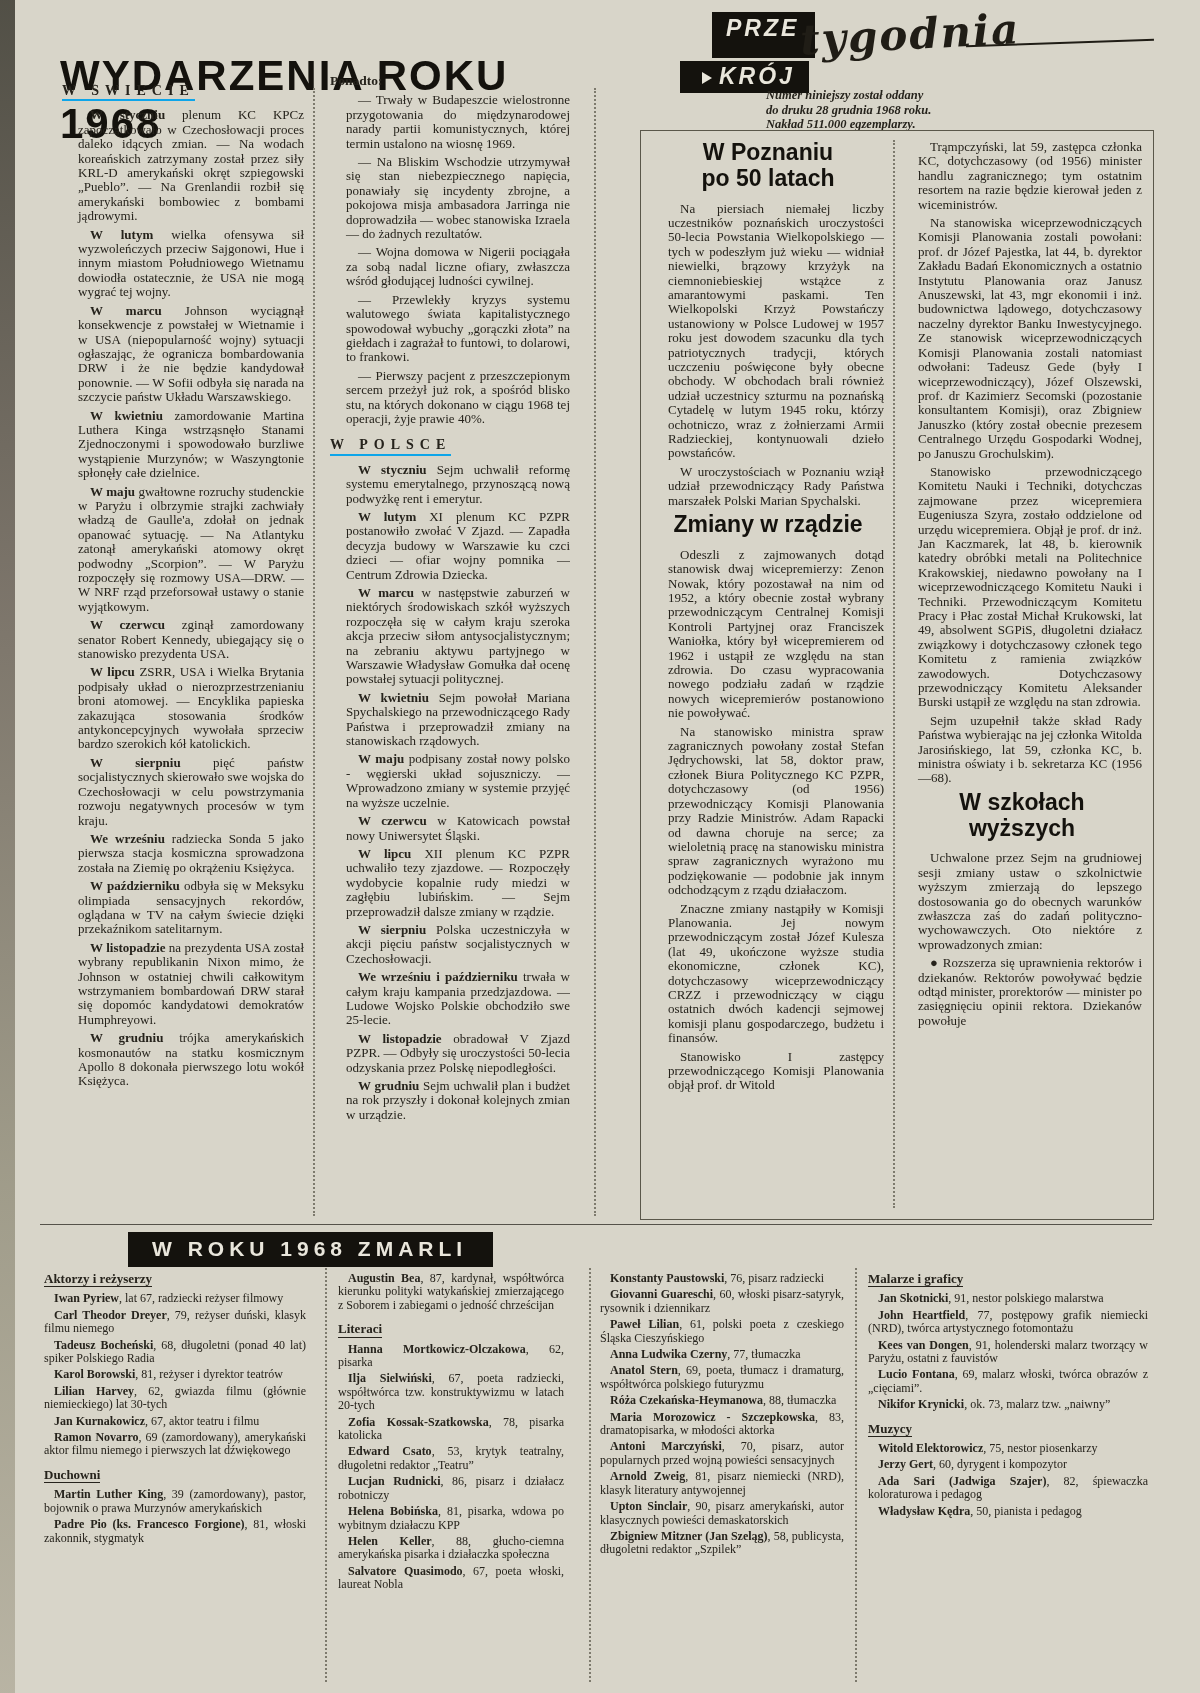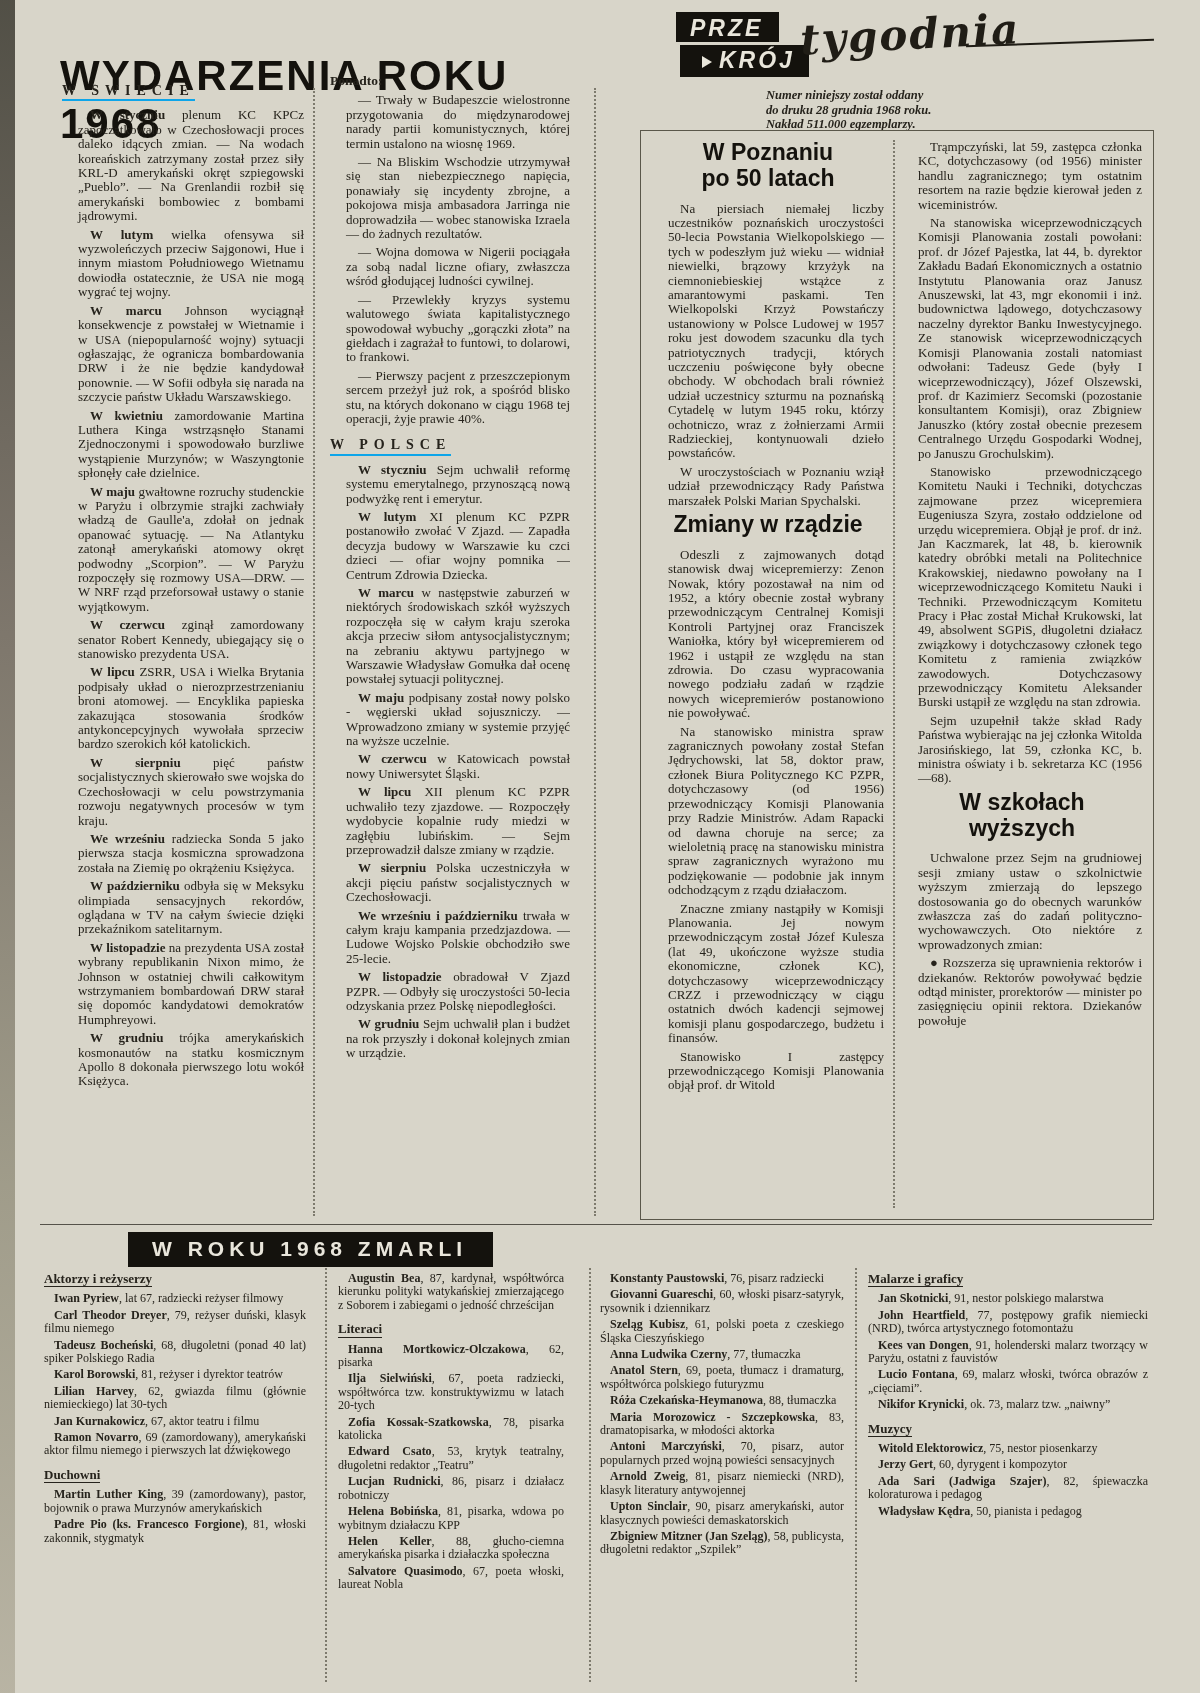--- a/index.html
+++ b/index.html
@@ -21,21 +21,21 @@
   .para .lead{font-weight:bold;}
   .bighead{font-family:"Liberation Sans",sans-serif;font-weight:bold;font-size:23px;
            line-height:1.12;text-align:center;white-space:pre-line;margin:0 0 10px 0;color:#14120d;}
   .vrule{position:absolute;width:0;border-left:2px dotted #7d7a6d;}
   .rightbox{position:absolute;left:640px;top:130px;width:512px;height:1088px;
             border:1px solid #5a574a;}
   
   .logo{position:absolute;left:676px;top:12px;}
   .logo-box{display:inline-block;background:#14120d;color:#e9e6db;
             font-family:"Liberation Sans",sans-serif;font-weight:bold;font-style:italic;
-            font-size:23px;letter-spacing:3px;padding:3px 16px 0 14px;}
+            font-size:23px;letter-spacing:3px;padding:3px 16px 16px 14px;margin-left:36px;}
   .logo-box.second{display:block;width:max-content;margin-top:3px;margin-left:4px;padding:2px 14px 3px 22px;}
   .arr{display:inline-block;width:0;height:0;border-top:6px solid transparent;
        border-bottom:6px solid transparent;border-left:10px solid #e9e6db;margin-right:7px;}
   .script{position:absolute;left:800px;top:10px;font-family:"DejaVu Serif",serif;
           font-style:italic;font-weight:bold;font-size:42px;letter-spacing:2px;
           transform:rotate(-3deg);color:#201d16;}
   .script-rule{position:absolute;left:966px;top:42px;width:188px;border-top:2px solid #201d16;
                transform:rotate(-2deg);}
   .printnote{position:absolute;left:766px;top:88px;width:340px;font-style:italic;
              font-weight:bold;font-size:12.5px;line-height:14.5px;white-space:pre-line;}
@@ -126,20 +126,21 @@
       </div>
     <h2 class="rubric" style="margin-top:8px;">W POLSCE</h2>
     <div>
 
         <p class="para"><b class="lead">W styczniu</b><span> Sejm uchwalił reformę systemu emerytalnego, przynoszącą nową podwyżkę rent i emerytur.</span></p>
 
         <p class="para"><b class="lead">W lutym</b><span> XI plenum KC PZPR postanowiło zwołać V Zjazd. — Zapadła decyzja budowy w Warszawie ku czci dzieci — ofiar wojny pomnika — Centrum Zdrowia Dziecka.</span></p>
 
         <p class="para"><b class="lead">W marcu</b><span> w następstwie zaburzeń w niektórych środowiskach szkół wyższych rozpoczęła się w całym kraju szeroka akcja przeciw siłom antysocjalistycznym; na zebraniu aktywu partyjnego w Warszawie Władysław Gomułka dał ocenę powstałej sytuacji politycznej.</span></p>
 
+        <p class="para"><b class="lead">W kwietniu</b><span> Sejm powołał Mariana Spychalskiego na przewodniczącego Rady Państwa i przeprowadził zmiany na stanowiskach rządowych.</span></p>
 
         <p class="para"><b class="lead">W maju</b><span> podpisany został nowy polsko - węgierski układ sojuszniczy. — Wprowadzono zmiany w systemie przyjęć na wyższe uczelnie.</span></p>
 
         <p class="para"><b class="lead">W czerwcu</b><span> w Katowicach powstał nowy Uniwersytet Śląski.</span></p>
 
         <p class="para"><b class="lead">W lipcu</b><span> XII plenum KC PZPR uchwaliło tezy zjazdowe. — Rozpoczęły wydobycie kopalnie rudy miedzi w zagłębiu lubińskim. — Sejm przeprowadził dalsze zmiany w rządzie.</span></p>
 
         <p class="para"><b class="lead">W sierpniu</b><span> Polska uczestniczyła w akcji pięciu państw socjalistycznych w Czechosłowacji.</span></p>
 
         <p class="para"><b class="lead">We wrześniu i październiku</b><span> trwała w całym kraju kampania przedzjazdowa. — Ludowe Wojsko Polskie obchodziło swe 25-lecie.</span></p>
@@ -255,21 +256,21 @@
       </div>
   </div>
 
   <div class="obitcol" style="left:600px;width:244px;">
     <div>
 
         <p class="obit"><b>Konstanty Paustowski</b><span>, 76, pisarz radziecki</span></p>
 
         <p class="obit"><b>Giovanni Guareschi</b><span>, 60, włoski pisarz-satyryk, rysownik i dziennikarz</span></p>
 
-        <p class="obit"><b>Szeląg Kubisz</b><span>, 61, polski poeta z czeskiego Śląska Cieszyńskiego</span></p>
+        <p class="obit"><b>Paweł Lilian</b><span>, 61, polski poeta z czeskiego Śląska Cieszyńskiego</span></p>
 
         <p class="obit"><b>Anna Ludwika Czerny</b><span>, 77, tłumaczka</span></p>
 
         <p class="obit"><b>Anatol Stern</b><span>, 69, poeta, tłumacz i dramaturg, współtwórca polskiego futuryzmu</span></p>
 
         <p class="obit"><b>Róża Czekańska-Heymanowa</b><span>, 88, tłumaczka</span></p>
 
         <p class="obit"><b>Maria Morozowicz - Szczepkowska</b><span>, 83, dramatopisarka, w młodości aktorka</span></p>
 
         <p class="obit"><b>Antoni Marczyński</b><span>, 70, pisarz, autor popularnych przed wojną powieści sensacyjnych</span></p>

